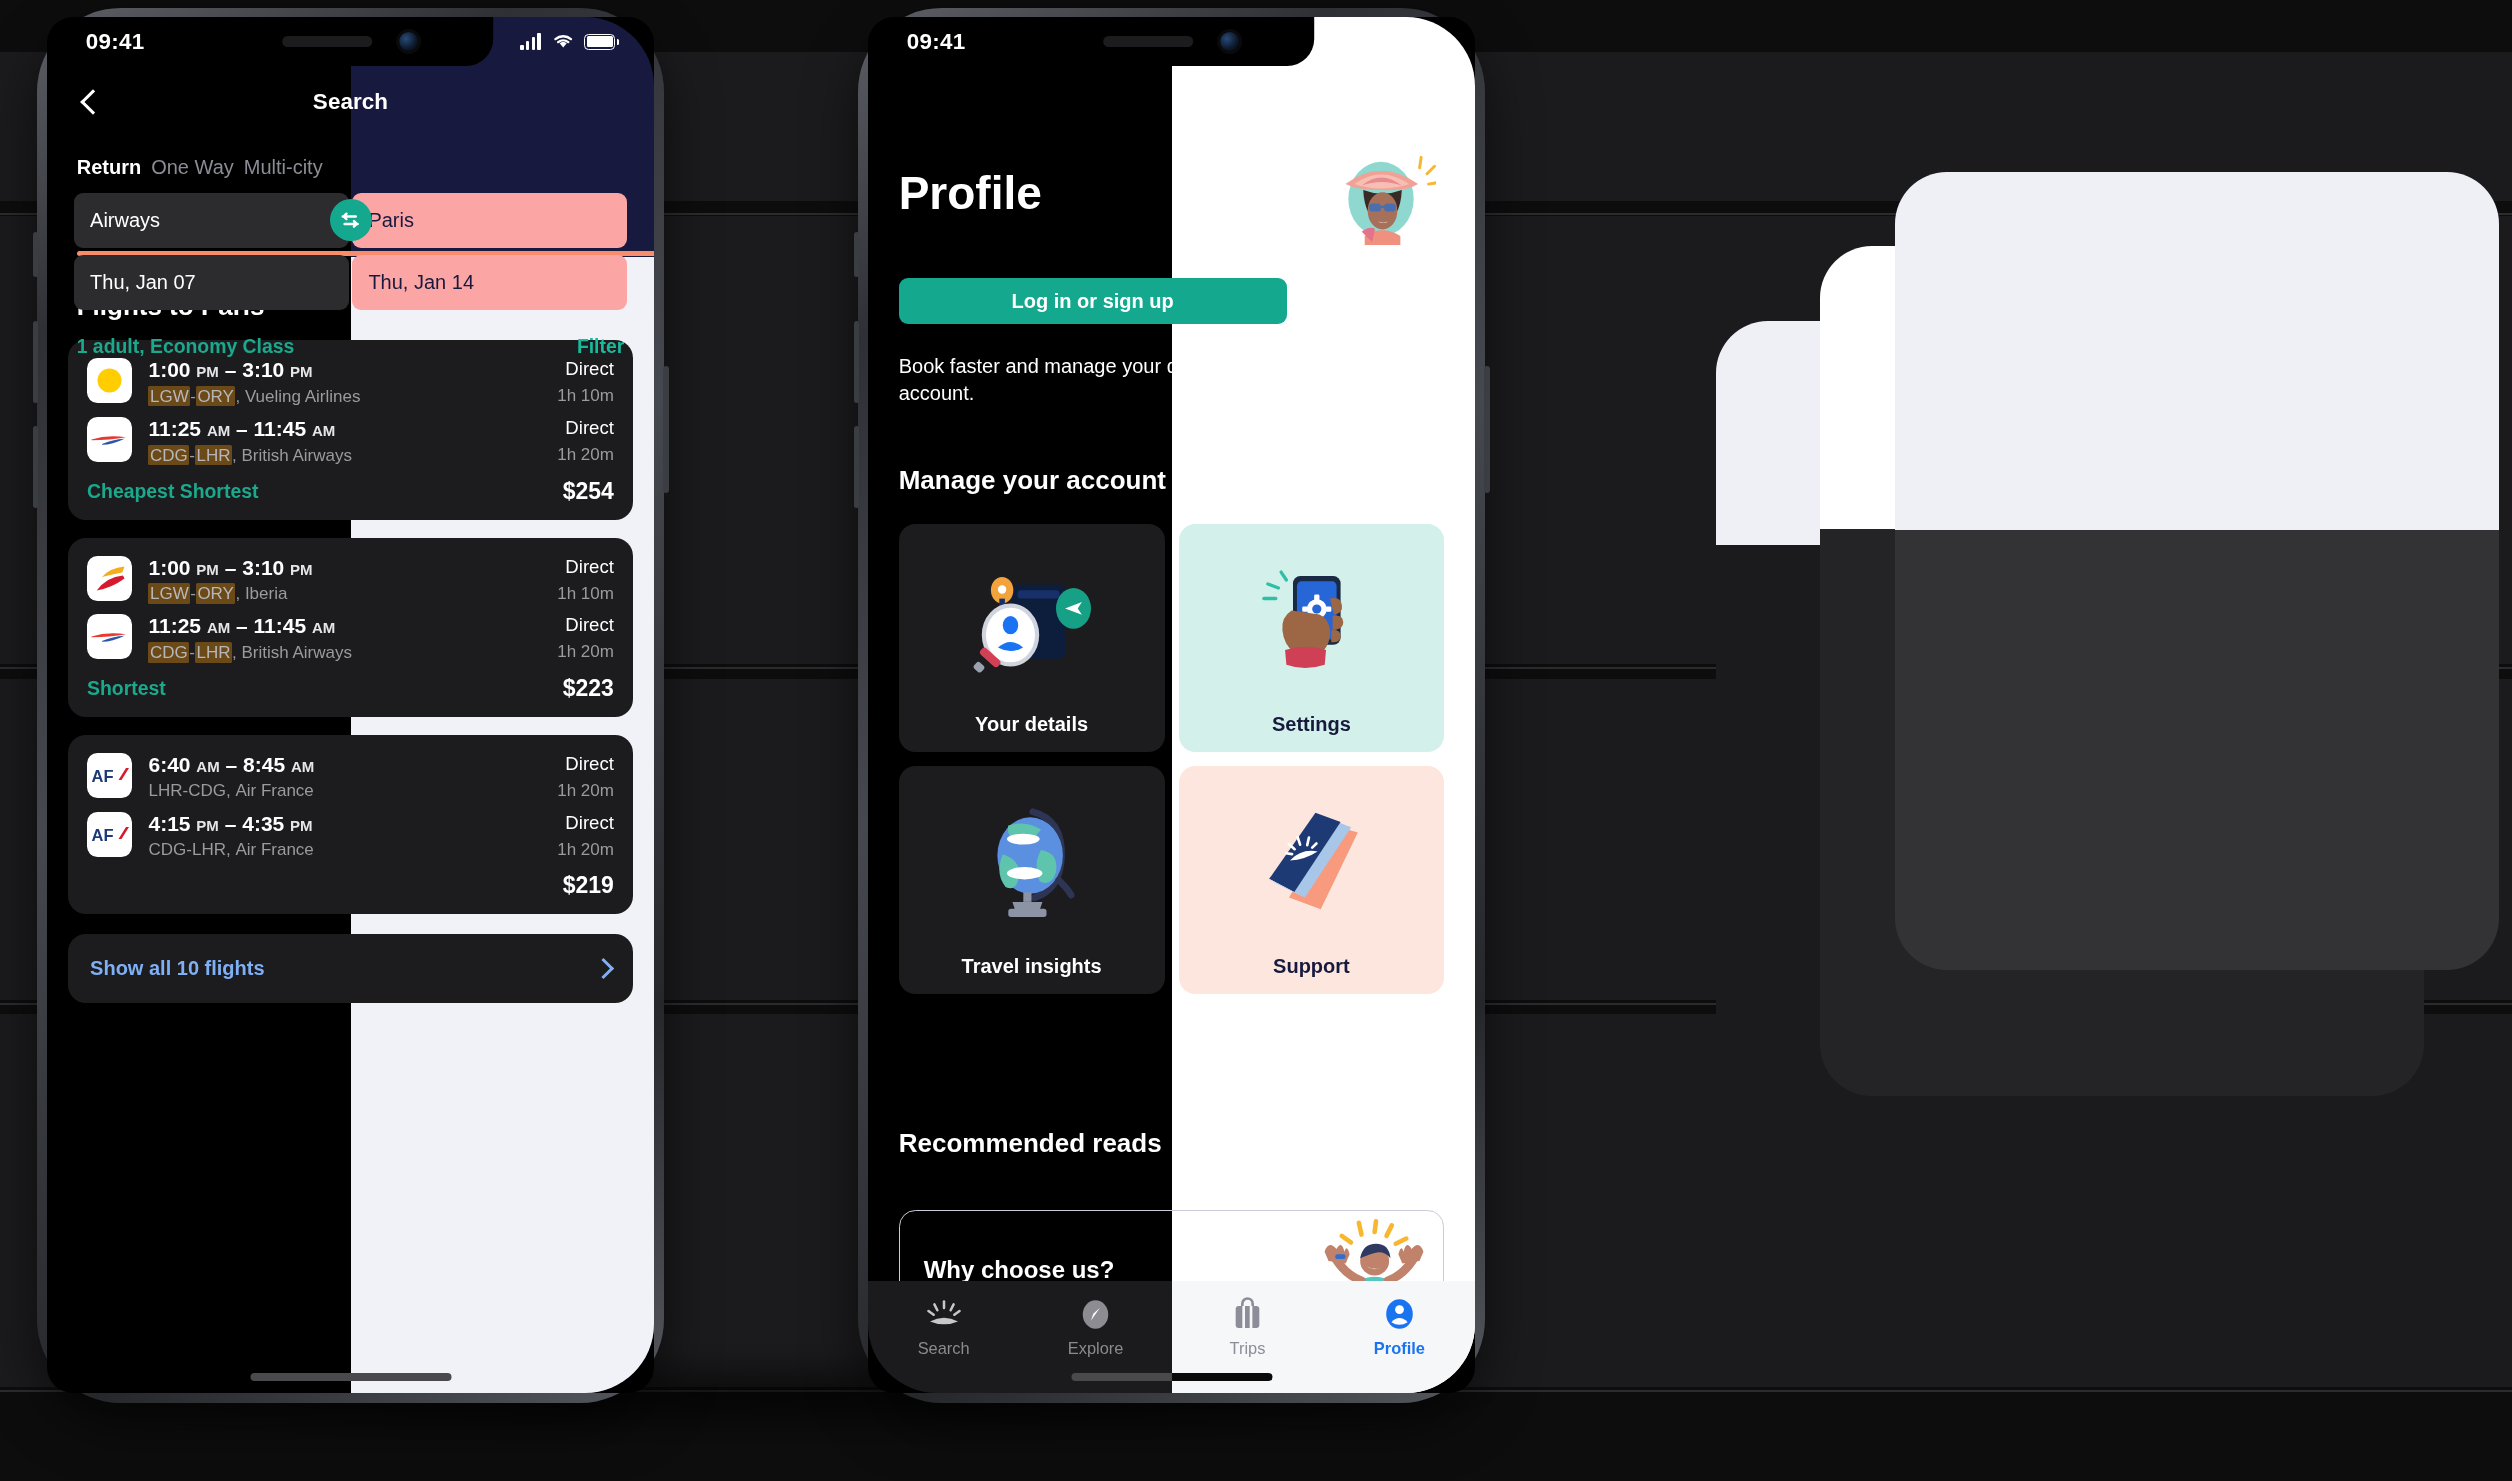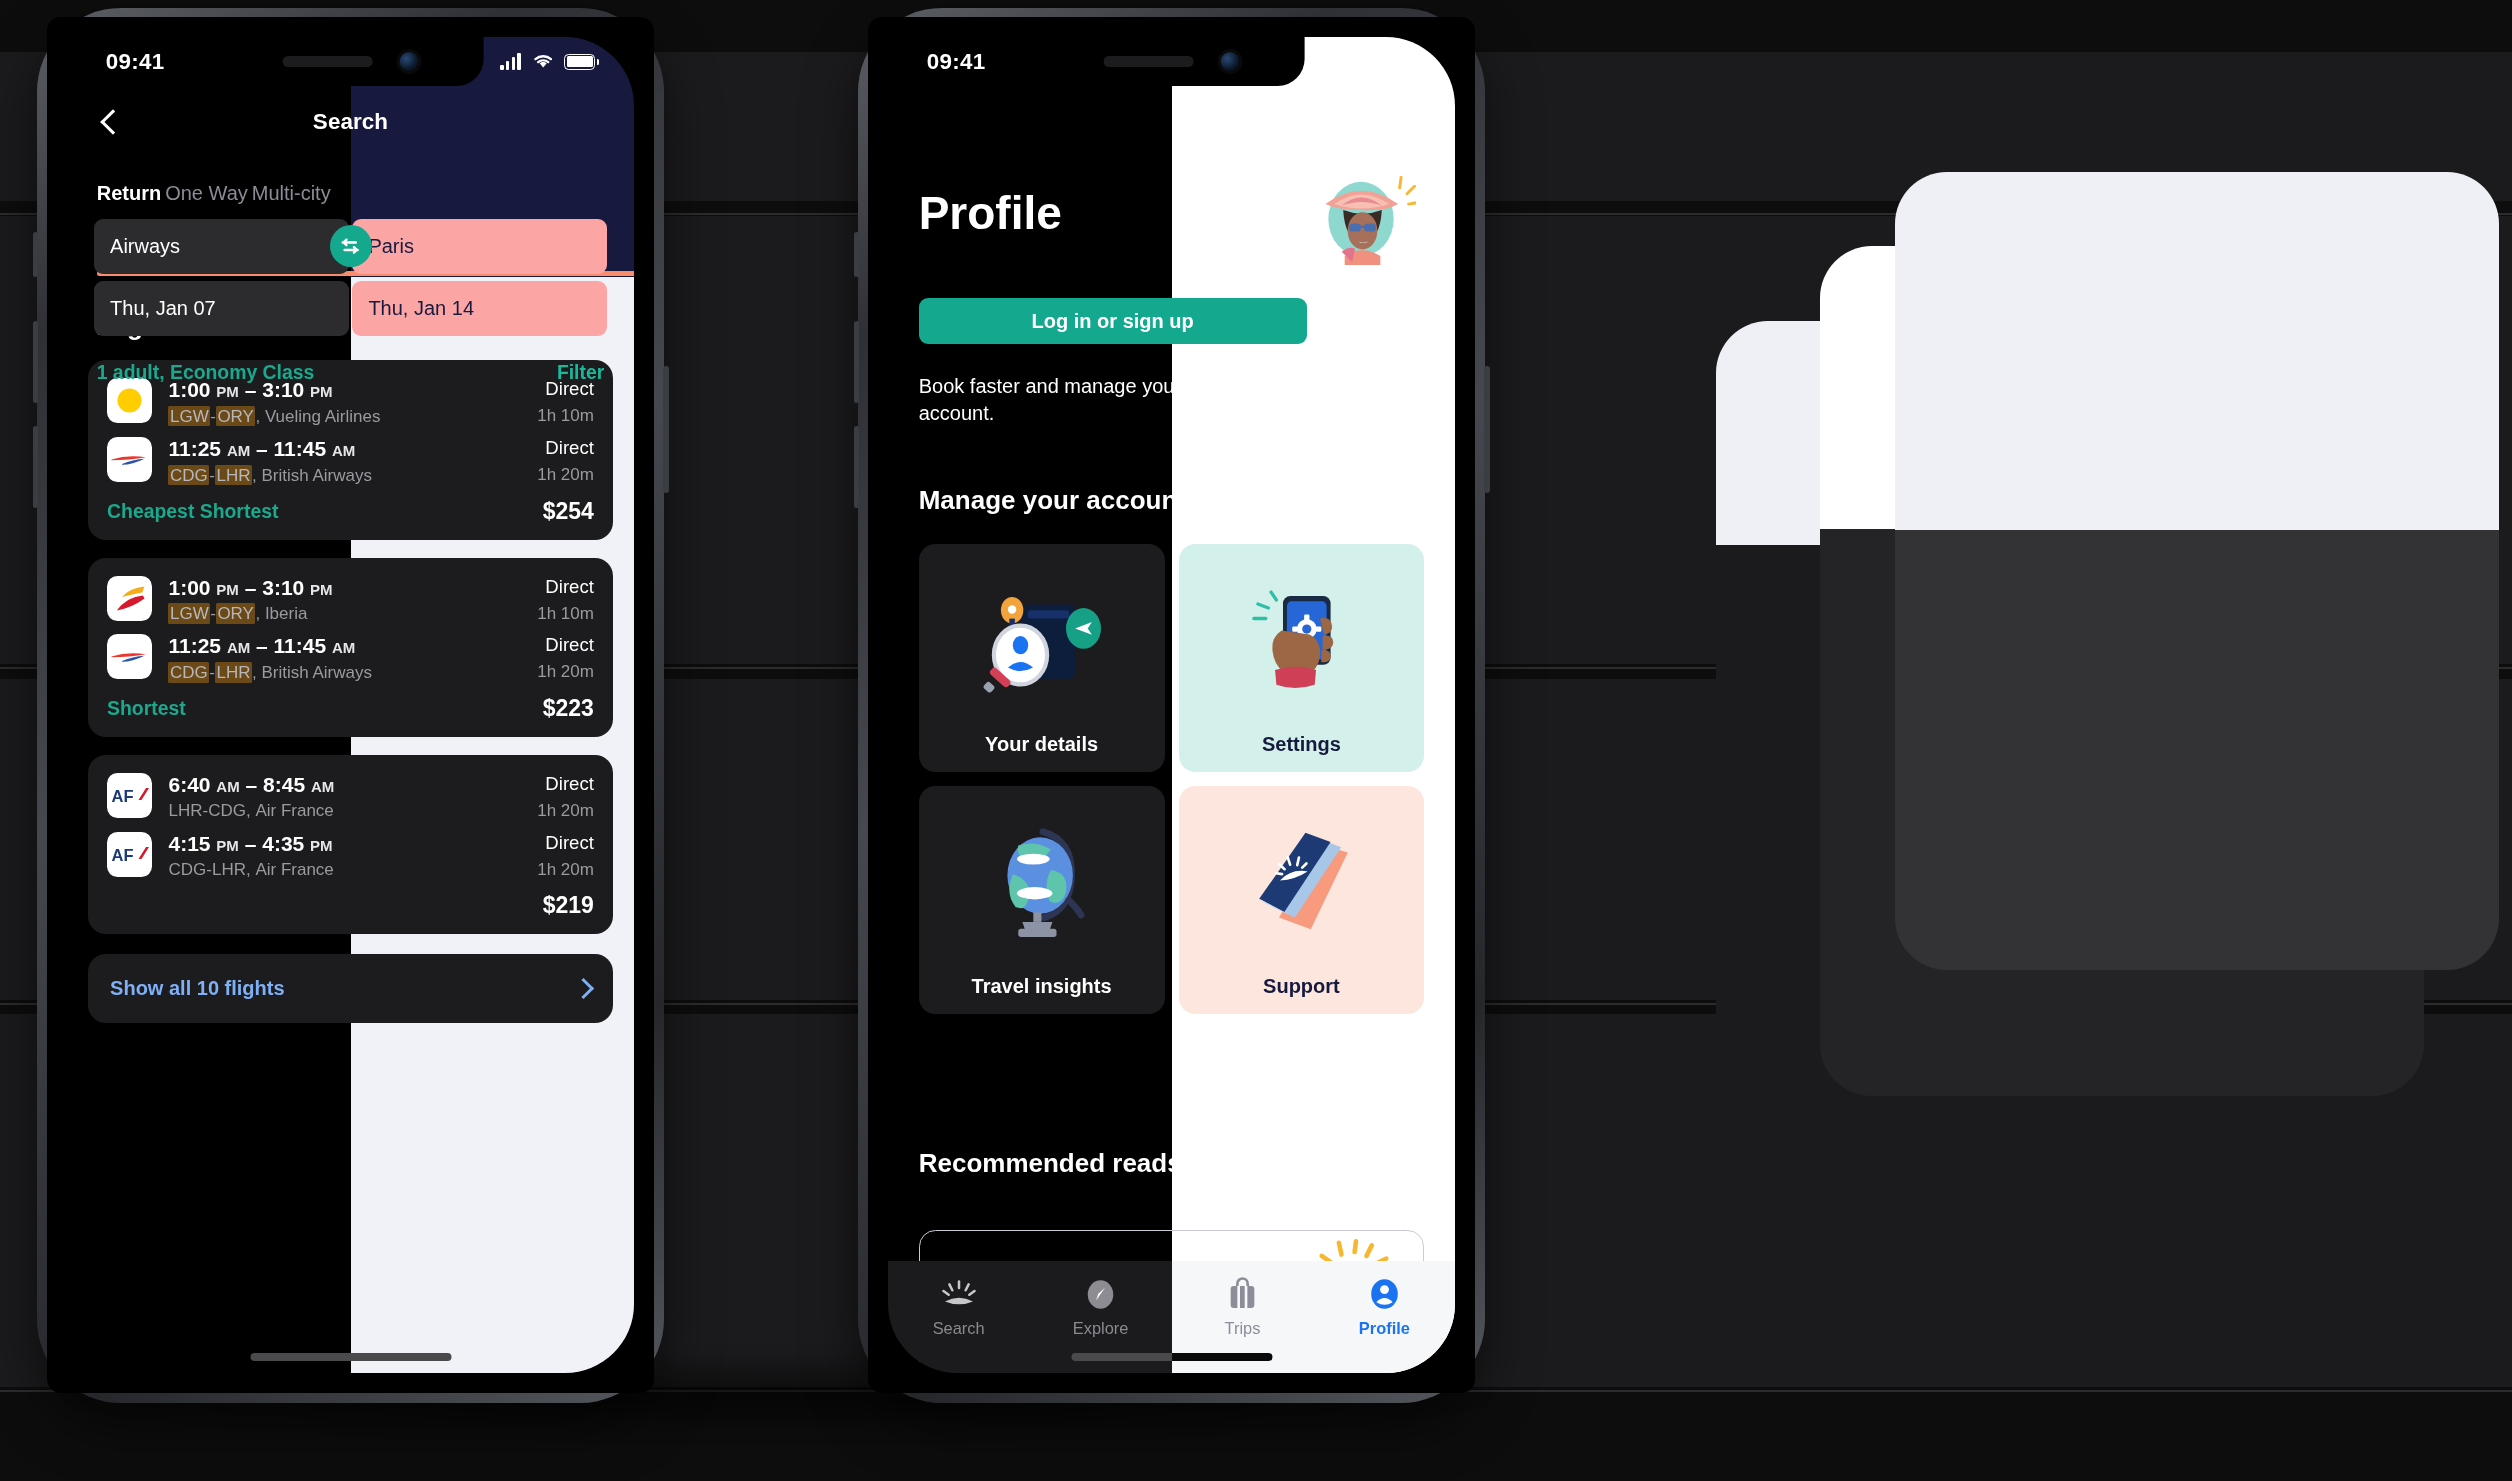--- a/index.html
+++ b/index.html
@@ -44,23 +44,23 @@
   
   .phone {
     position: absolute;
     border-radius: 84px;
     background: linear-gradient(145deg,#5d6066 0%, #2e3035 18%, #45484e 45%, #25272b 78%, #55585e 100%);
     padding: 9.7px;
     box-shadow: 0 22.4px 52px rgba(0,0,0,.55);
   }
   .phone-inner {
     width: 100%; height: 100%;
-    border-radius: 14px;
+    border-radius: 26px;
     background: #000;
-    padding: 20px;
+    padding: 0;
     position: relative;
   }
   .screen {
     width: 100%; height: 100%;
     border-radius: 69px;
     overflow: hidden;
     position: relative;
     background: #000;
   }
   .notch {
@@ -127,21 +127,21 @@
   .back-chev::before{
     content:""; position:absolute; left:7.5px; top:3px;
     width: 15px; height: 15px; border-left: 3px solid #fff; border-bottom: 3px solid #fff;
     transform: rotate(45deg);
   }
   .nav-title {
     position: absolute; left: 0; right: 0; text-align: center;
     color: #fff; font-size: 22.4px; font-weight: 700; letter-spacing: 0.1px;
   }
   .trip-tabs {
-    display: flex; gap: 4px; padding: 0 30px; margin-top: 24px;
+    display: flex; gap: 10px; padding: 0 30px; margin-top: 18px;
   }
   .trip-tab { font-size: 20px; color: #8b8c95; font-weight: 400; cursor: pointer; }
   .trip-tab.active { color: #fff; font-weight: 700; }
 
   .field-row { display: flex; padding: 0 27px; margin-top: 13.4px; position: relative; }
   .field {
     height: 55px; flex: 1; border-radius: 9px;
     display: flex; align-items: center; padding: 0 16.4px;
     font-size: 20px;
   }

